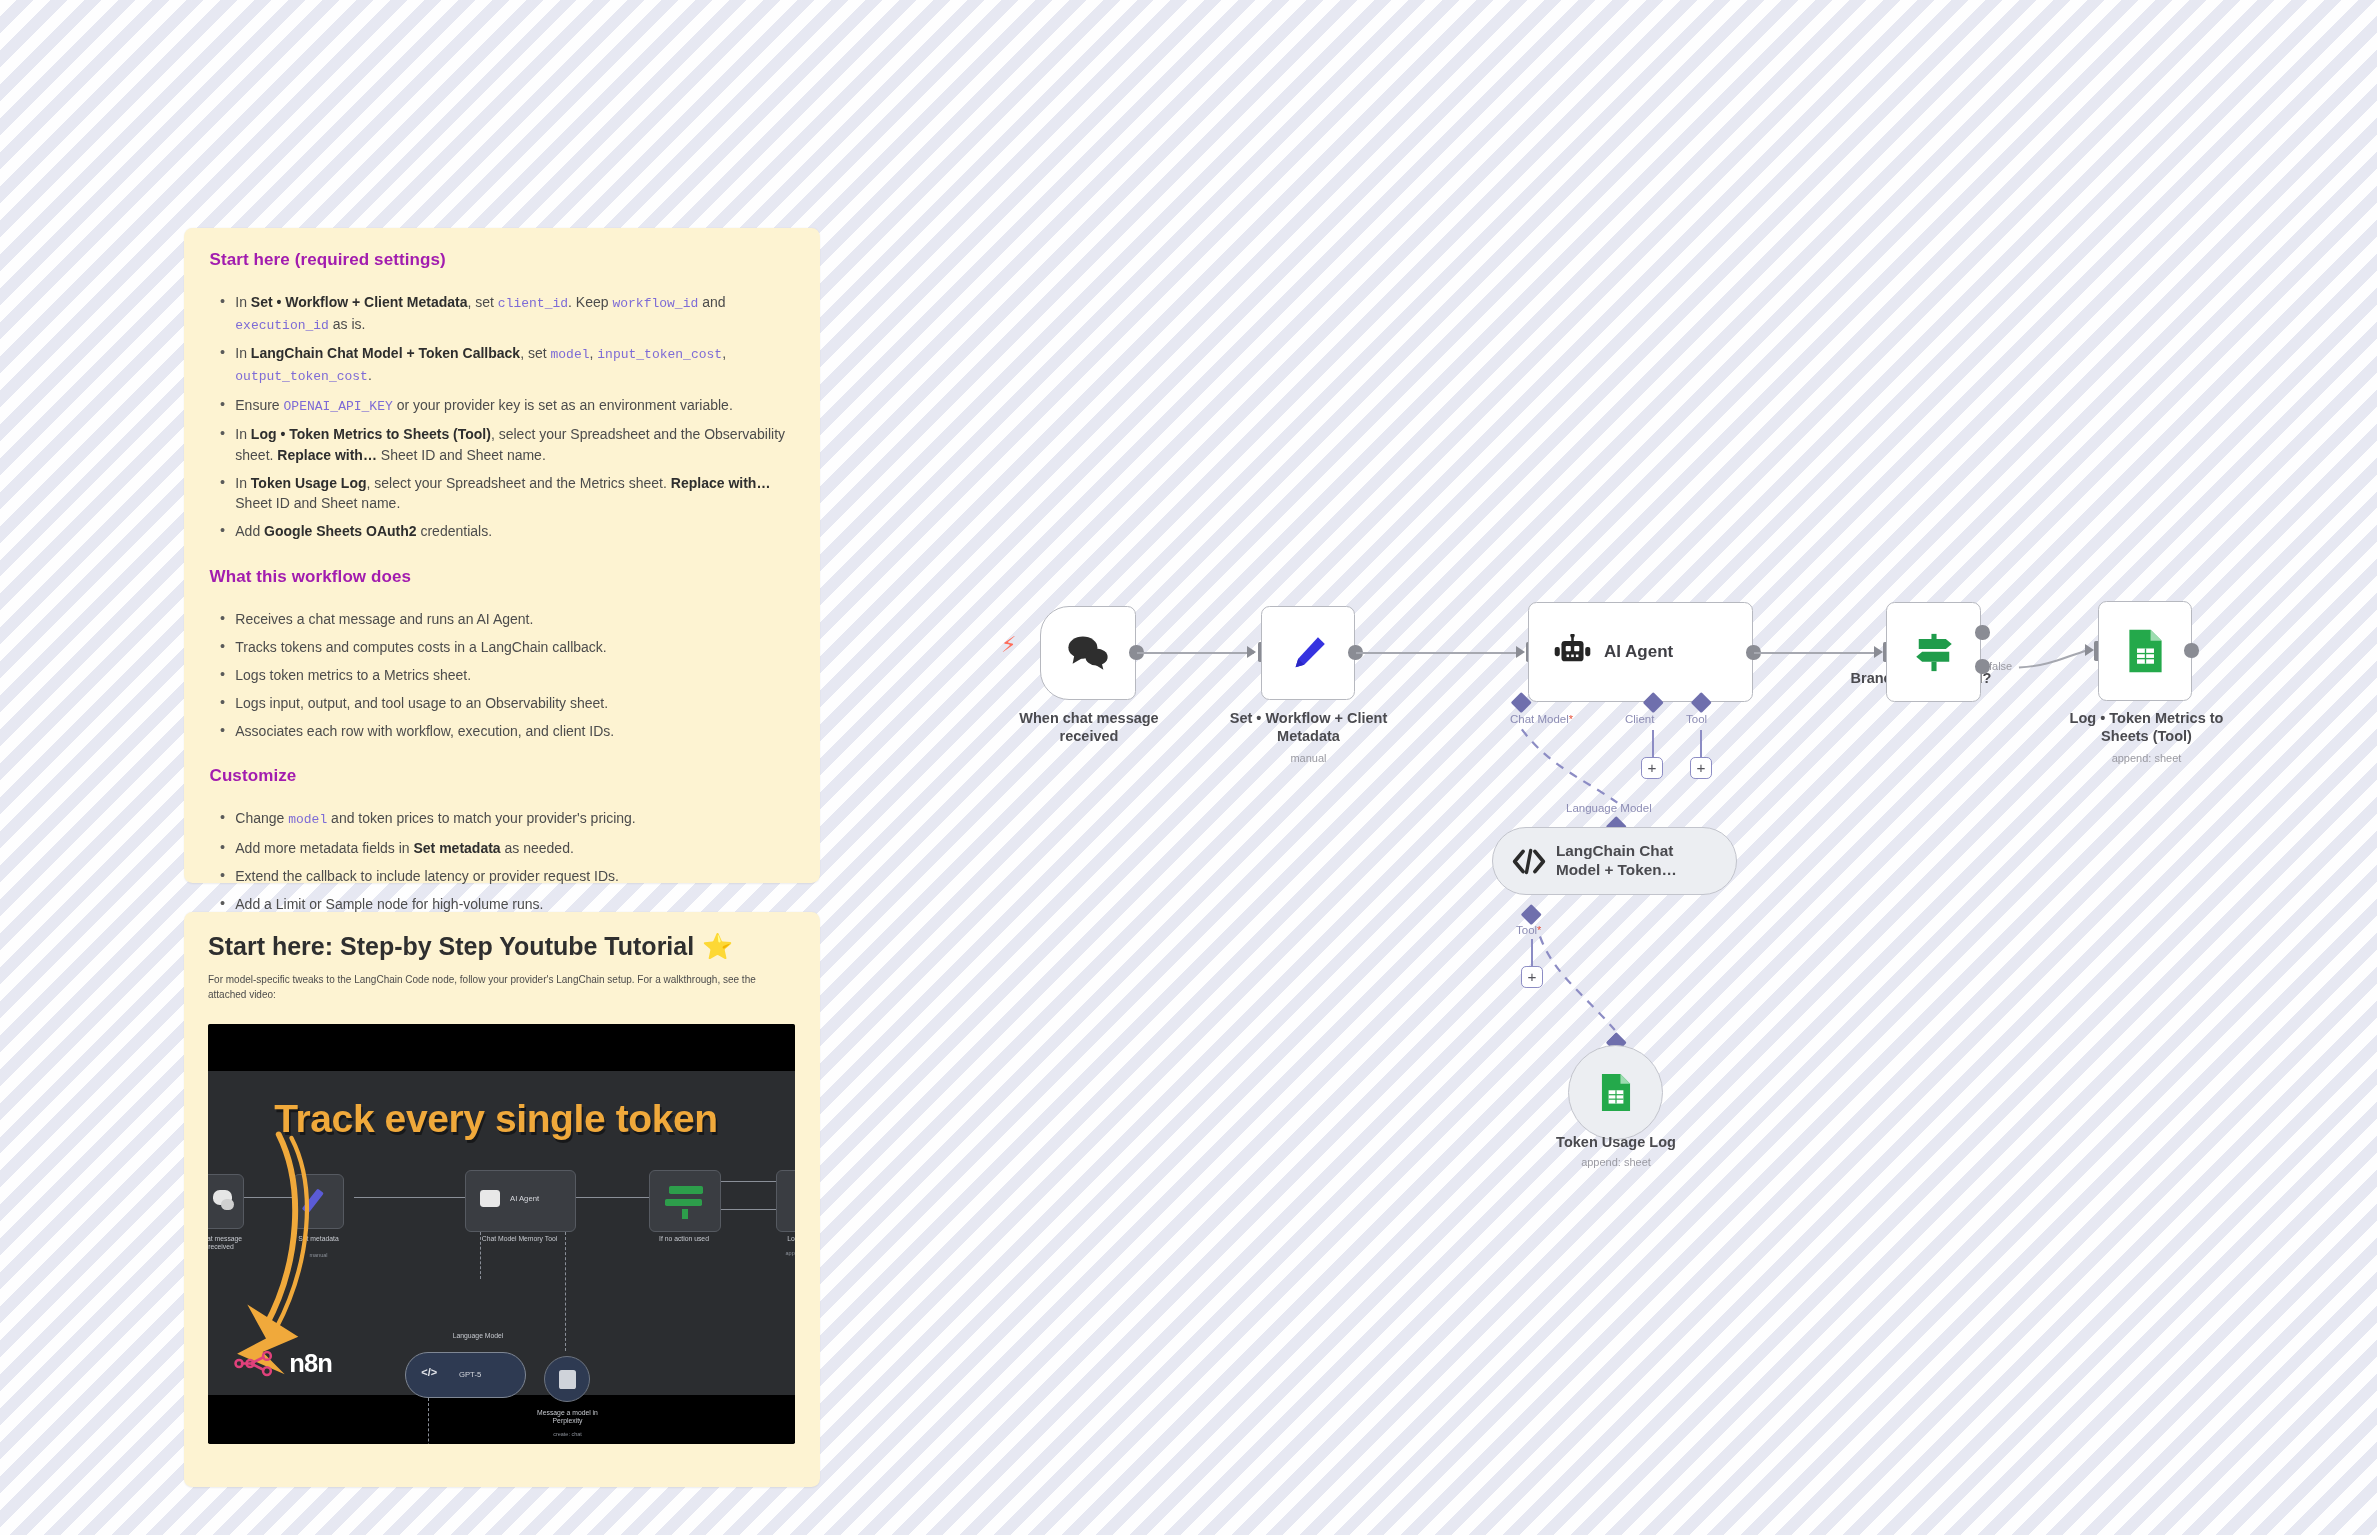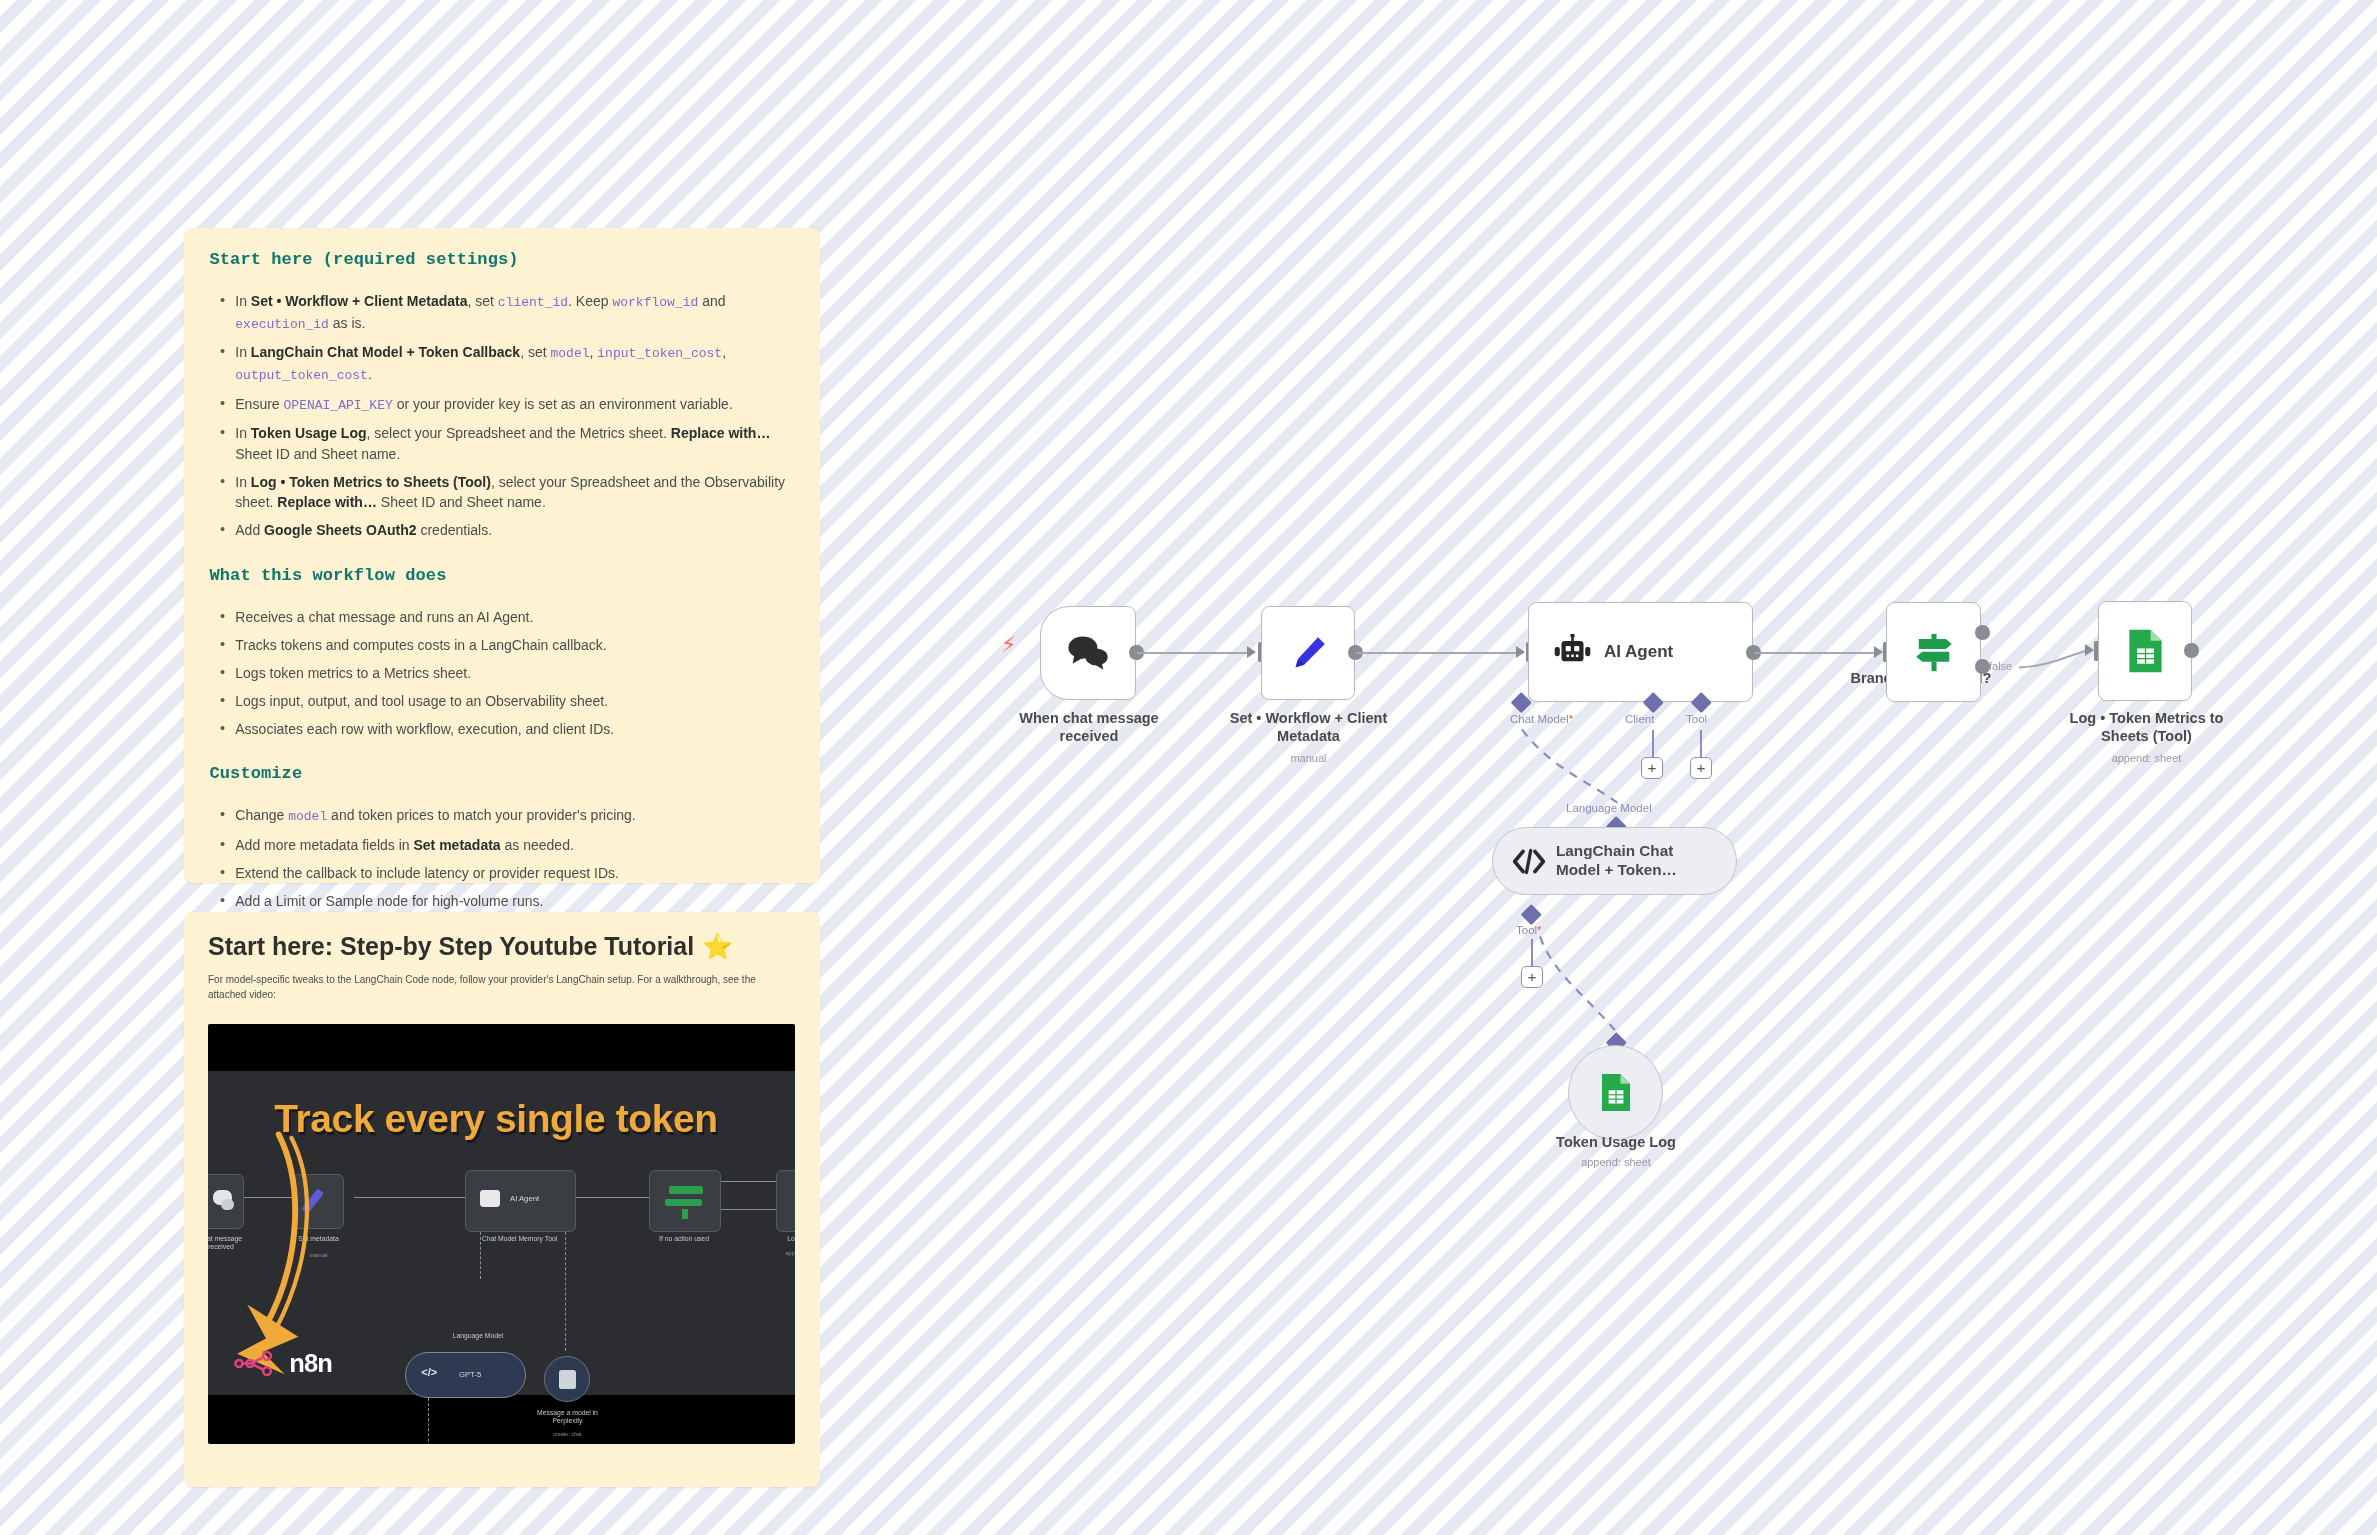--- a/index.html
+++ b/index.html
@@ -17,21 +17,21 @@
     position:absolute;
     background:#fdf3d2;
     border-radius:8.5px;
     box-shadow:0 0.9px 1.7px rgba(0,0,0,.07);
     box-sizing:border-box;
   }
   #note-setup{ left:184px; top:228px; width:636px; height:655px; padding:22px 25.5px 8.5px 25.5px;}
   #note-video{ left:184px; top:912px; width:636px; height:575px; padding:20.4px 24px 15.3px 24px;}
 
   .note-h{
-    font-size:17px;font-weight:bold;color:#0f766e;margin:0 0 22px 0;letter-spacing:0.1px;font-family:Liberation Mono, monospace;
+    font-size:17px;font-weight:bold;color:#a21caf;margin:0 0 22px 0;letter-spacing:0.1px;
   }
   .note-h.sub{margin-top:25.5px;}
   .note-list{margin:0 0 0 5.1px;padding:0 0 0 19px;list-style:none;}
   .note-list li{
     position:relative;font-size:14px;line-height:1.45;color:#4c4c4c;margin-bottom:7.7px;
     padding-left:1.7px;
   }
   .note-list li:before{
     content:"•";position:absolute;left:-13.6px;top:-0.9px;color:#5a5a5a;font-size:14.5px;
   }
@@ -123,22 +123,22 @@
 </style>
 </head>
 <body>
 
 <div class="sticky" id="note-setup">
   <div class="note-h">Start here (required settings)</div>
   <ul class="note-list" id="list-setup">
       <li><span>In </span><b>Set • Workflow + Client Metadata</b><span>, set </span><span class="code">client_id</span><span>. Keep </span><span class="code">workflow_id</span><span> and </span><span class="code">execution_id</span><span> as is.</span></li>
       <li><span>In </span><b>LangChain Chat Model + Token Callback</b><span>, set </span><span class="code">model</span><span>, </span><span class="code">input_token_cost</span><span>, </span><span class="code">output_token_cost</span><span>.</span></li>
       <li><span>Ensure </span><span class="code">OPENAI_API_KEY</span><span> or your provider key is set as an environment variable.</span></li>
+      <li><span>In </span><b>Log • Token Metrics to Sheets (Tool)</b><span>, select your Spreadsheet and the Observability sheet. </span><b>Replace with…</b><span> Sheet ID and Sheet name.</span></li>
       <li><span>In </span><b>Token Usage Log</b><span>, select your Spreadsheet and the Metrics sheet. </span><b>Replace with…</b><span> Sheet ID and Sheet name.</span></li>
-      <li><span>In </span><b>Log • Token Metrics to Sheets (Tool)</b><span>, select your Spreadsheet and the Observability sheet. </span><b>Replace with…</b><span> Sheet ID and Sheet name.</span></li>
       <li><span>Add </span><b>Google Sheets OAuth2</b><span> credentials.</span></li>
     </ul>
 
   <div class="note-h sub">What this workflow does</div>
   <ul class="note-list" id="list-does">
       <li><span>Receives a chat message and runs an AI Agent.</span></li>
       <li><span>Tracks tokens and computes costs in a LangChain callback.</span></li>
       <li><span>Logs token metrics to a Metrics sheet.</span></li>
       <li><span>Logs input, output, and tool usage to an Observability sheet.</span></li>
       <li><span>Associates each row with workflow, execution, and client IDs.</span></li>

